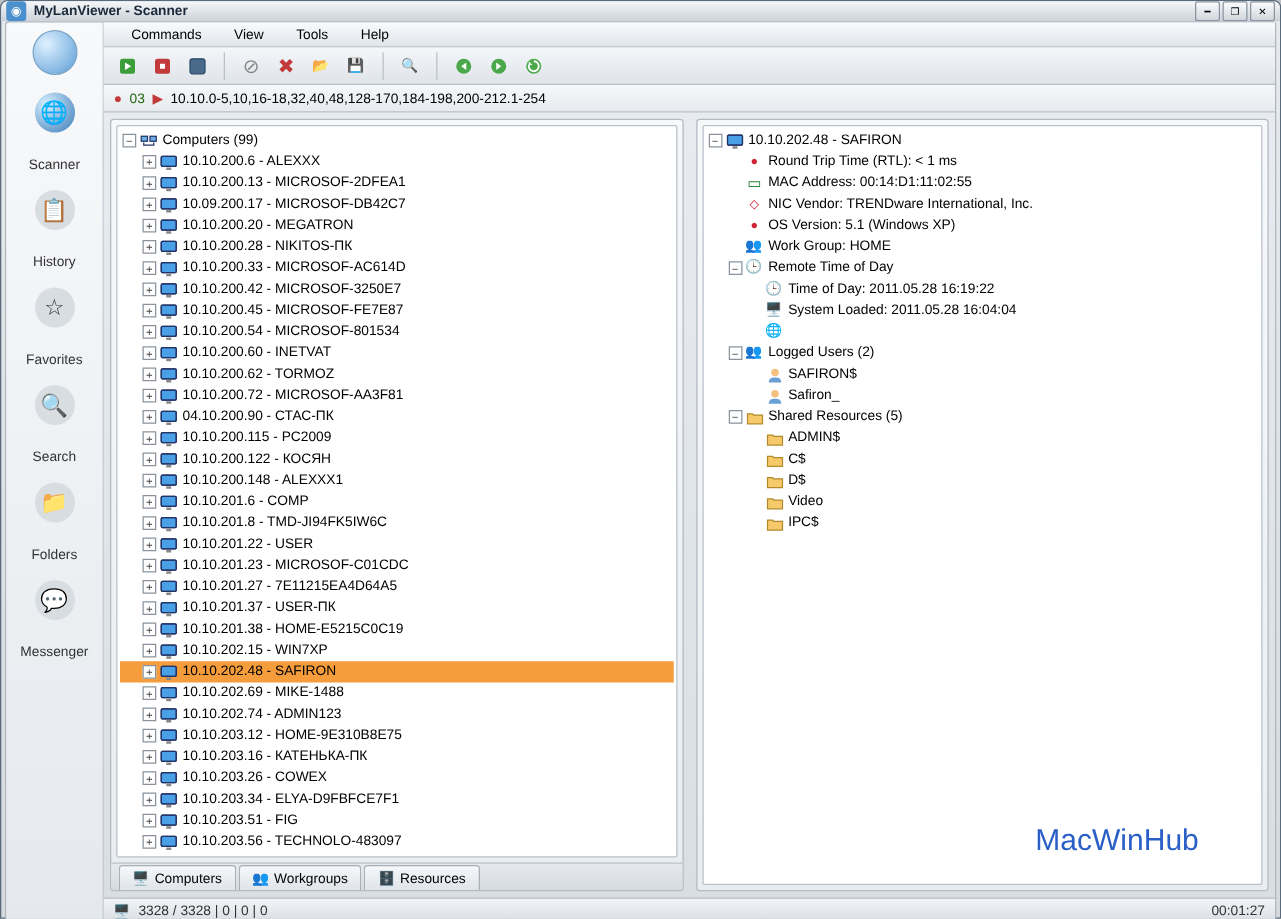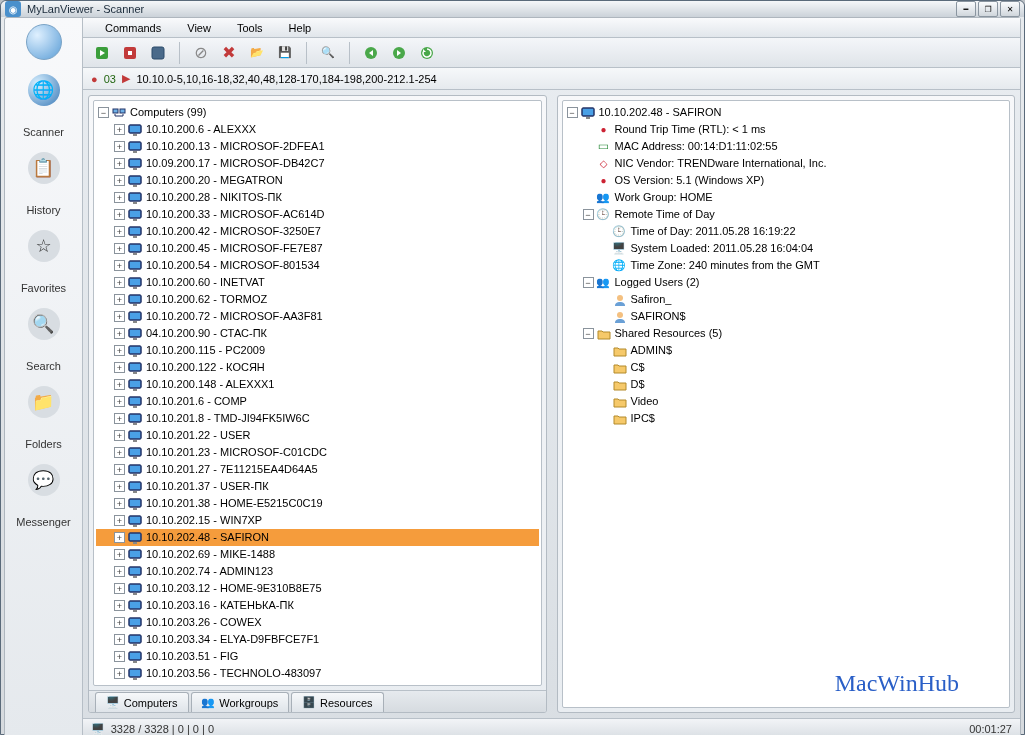--- a/index.html
+++ b/index.html
@@ -28,21 +28,21 @@
     border-radius: 6px 6px 0 0;
     display: flex;
     align-items: center;
     padding: 0 4px;
   }
   .title-icon {
     width: 16px; height: 16px; margin-right: 6px;
     background: #4a90cc; border-radius: 3px;
     display:flex;align-items:center;justify-content:center;color:#fff;font-size:10px;
   }
-  .title-text { font-weight: normal; color: #1a2a3a; }
+  .title-text { font-weight: bold; color: #1a2a3a; }
   .title-buttons { margin-left: auto; display:flex; gap:2px;}
   .title-btn {
     width: 20px; height: 16px;
     border: 1px solid #8a95a0;
     background: linear-gradient(to bottom, #fafcfe, #d0d6dc);
     border-radius: 2px;
     display:flex;align-items:center;justify-content:center;
     font-size:8px;cursor:pointer;
   }
   .body {
@@ -114,21 +114,21 @@
   .tab{
     height:20px;padding:0 10px;border:1px solid #a8b0b8;border-bottom:none;
     background:linear-gradient(to bottom,#f6f8fa,#dfe4e9);border-radius:3px 3px 0 0;
     display:flex;align-items:center;gap:4px;cursor:pointer;
   }
   .statusbar{
     height:21px;background:linear-gradient(to bottom,#f2f4f7,#d8dde2);
     border-top:1px solid #b8c0c8;display:flex;align-items:center;padding:0 8px;color:#333;
   }
   .watermark{
-    position:absolute;right:55px;bottom:15px;color:#2a5fc7;font-family:Liberation Serif, serif;font-size:24px;
+    position:absolute;right:55px;bottom:25px;color:#2a5fc7;font-family:Liberation Sans, sans-serif;font-size:24px;
   }
   svg.ico{width:14px;height:14px;}
   .sep{width:1px;height:22px;background:#b8c0c8;margin:0 4px;}
 </style>
 </head>
 <body>
 
 <div class="window">
 
   <div class="titlebar">
@@ -735,51 +735,50 @@
                   <span>🖥️</span>
                 </span>
                 <span class="txt">System Loaded: 2011.05.28  16:04:04</span>
               </div>
               <div class="row">
                 <span class="ind" style="width: 32px;"></span>
                 <span class="exp none"></span>
                 <span class="ic">
                   <span>🌐</span>
                 </span>
-                <span class="txt">Time Zone: 240 minutes from the GMT</span>
               </div>
               <div class="row">
                 <span class="ind" style="width: 16px;"></span>
                 <span class="exp">−</span>
                 <span class="ic">
                   <span>👥</span>
                 </span>
                 <span class="txt">Logged Users (2)</span>
               </div>
               <div class="row">
                 <span class="ind" style="width: 32px;"></span>
                 <span class="exp none"></span>
                 <span class="ic">
                   <svg class="ico">
                     <circle cx="7" cy="5" r="3" fill="#f4c080"></circle>
                     <path d="M2 13c0-3 2-4 5-4s5 1 5 4" fill="#6aa0d6"></path>
                   </svg>
                 </span>
-                <span class="txt">Safiron_</span>
+                <span class="txt">SAFIRON$</span>
               </div>
               <div class="row">
                 <span class="ind" style="width: 32px;"></span>
                 <span class="exp none"></span>
                 <span class="ic">
                   <svg class="ico">
                     <circle cx="7" cy="5" r="3" fill="#f4c080"></circle>
                     <path d="M2 13c0-3 2-4 5-4s5 1 5 4" fill="#6aa0d6"></path>
                   </svg>
                 </span>
-                <span class="txt">SAFIRON$</span>
+                <span class="txt">Safiron_</span>
               </div>
               <div class="row">
                 <span class="ind" style="width: 16px;"></span>
                 <span class="exp">−</span>
                 <span class="ic">
                   <svg class="ico">
                     <path d="M1 4h4l1 1h7v7H1z" fill="#f6c96a" stroke="#b38a2a"></path>
                   </svg>
                 </span>
                 <span class="txt">Shared Resources (5)</span>

